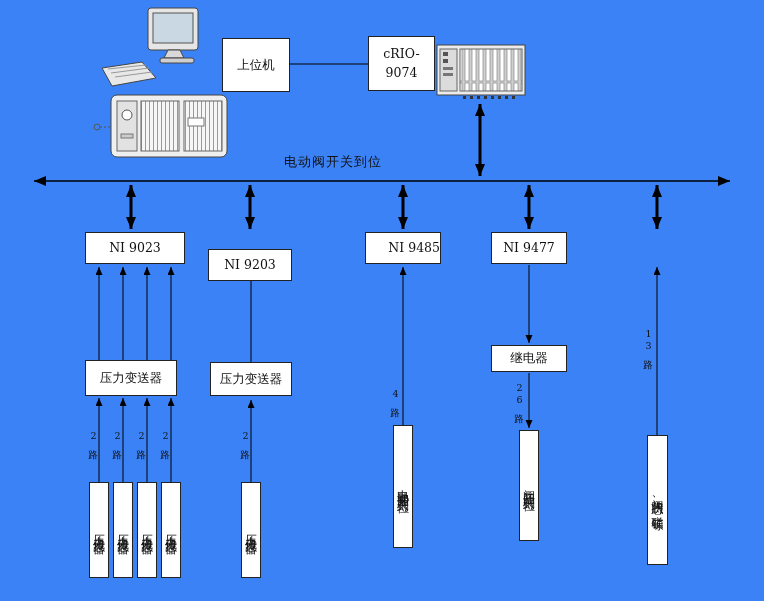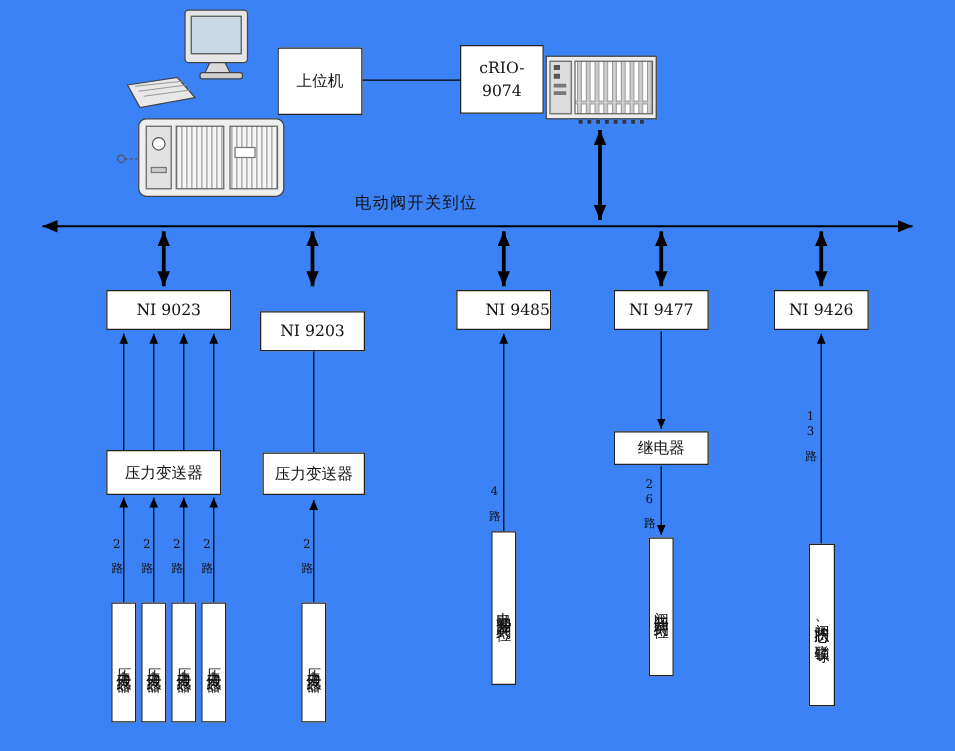--- a/index.html
+++ b/index.html
@@ -148,23 +148,20 @@
   </div>
   <div class="node" style="left:208px; top:249px; width:84px; height:32px;">
     <span>NI 9203</span>
   </div>
   <div class="node" style="left:365px; top:232px; width:76px; height:32px;justify-content:flex-end;">
     <span>NI 9485</span>
   </div>
   <div class="node" style="left:491px; top:232px; width:76px; height:32px;">
     <span>NI 9477</span>
   </div>
-  <div class="node" style="left:619px; top:232px; width:76px; height:32px;">
-    <span>NI 9426</span>
-  </div>
 
   <div class="node" style="left:85px; top:360px; width:92px; height:36px;">
     <span>压力变送器</span>
   </div>
   <div class="node" style="left:210px; top:362px; width:82px; height:34px;">
     <span>压力变送器</span>
   </div>
 
   <div class="node" style="left:491px; top:345px; width:76px; height:27px;">
     <span>继电器</span>

